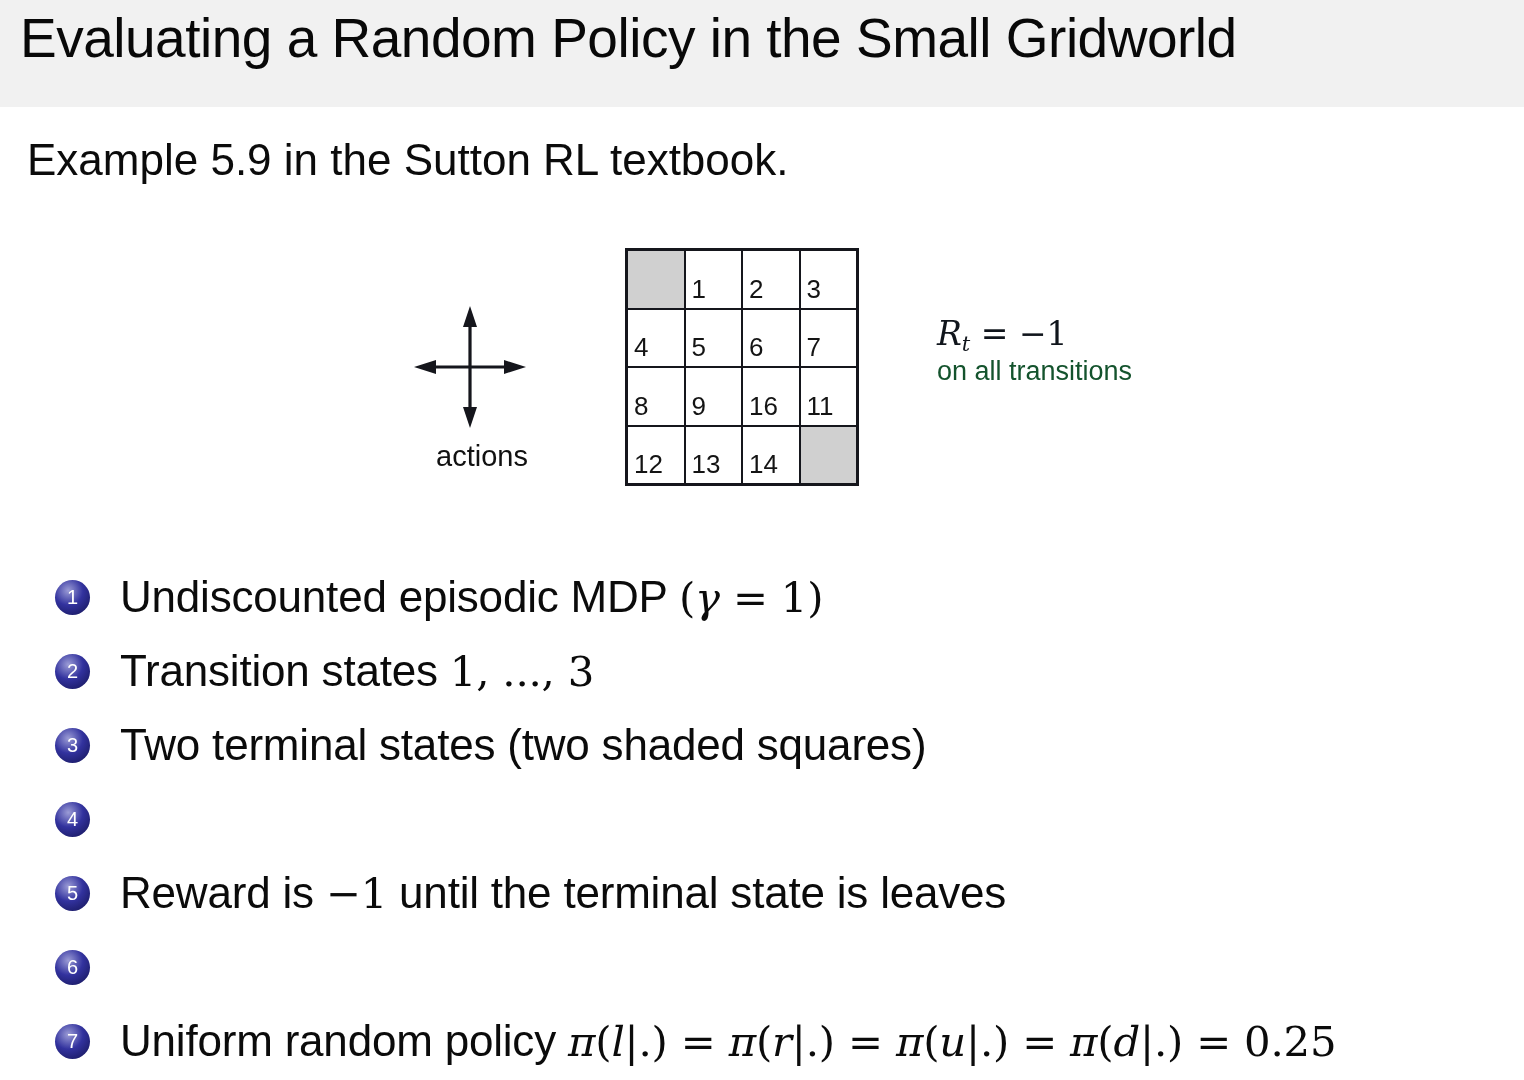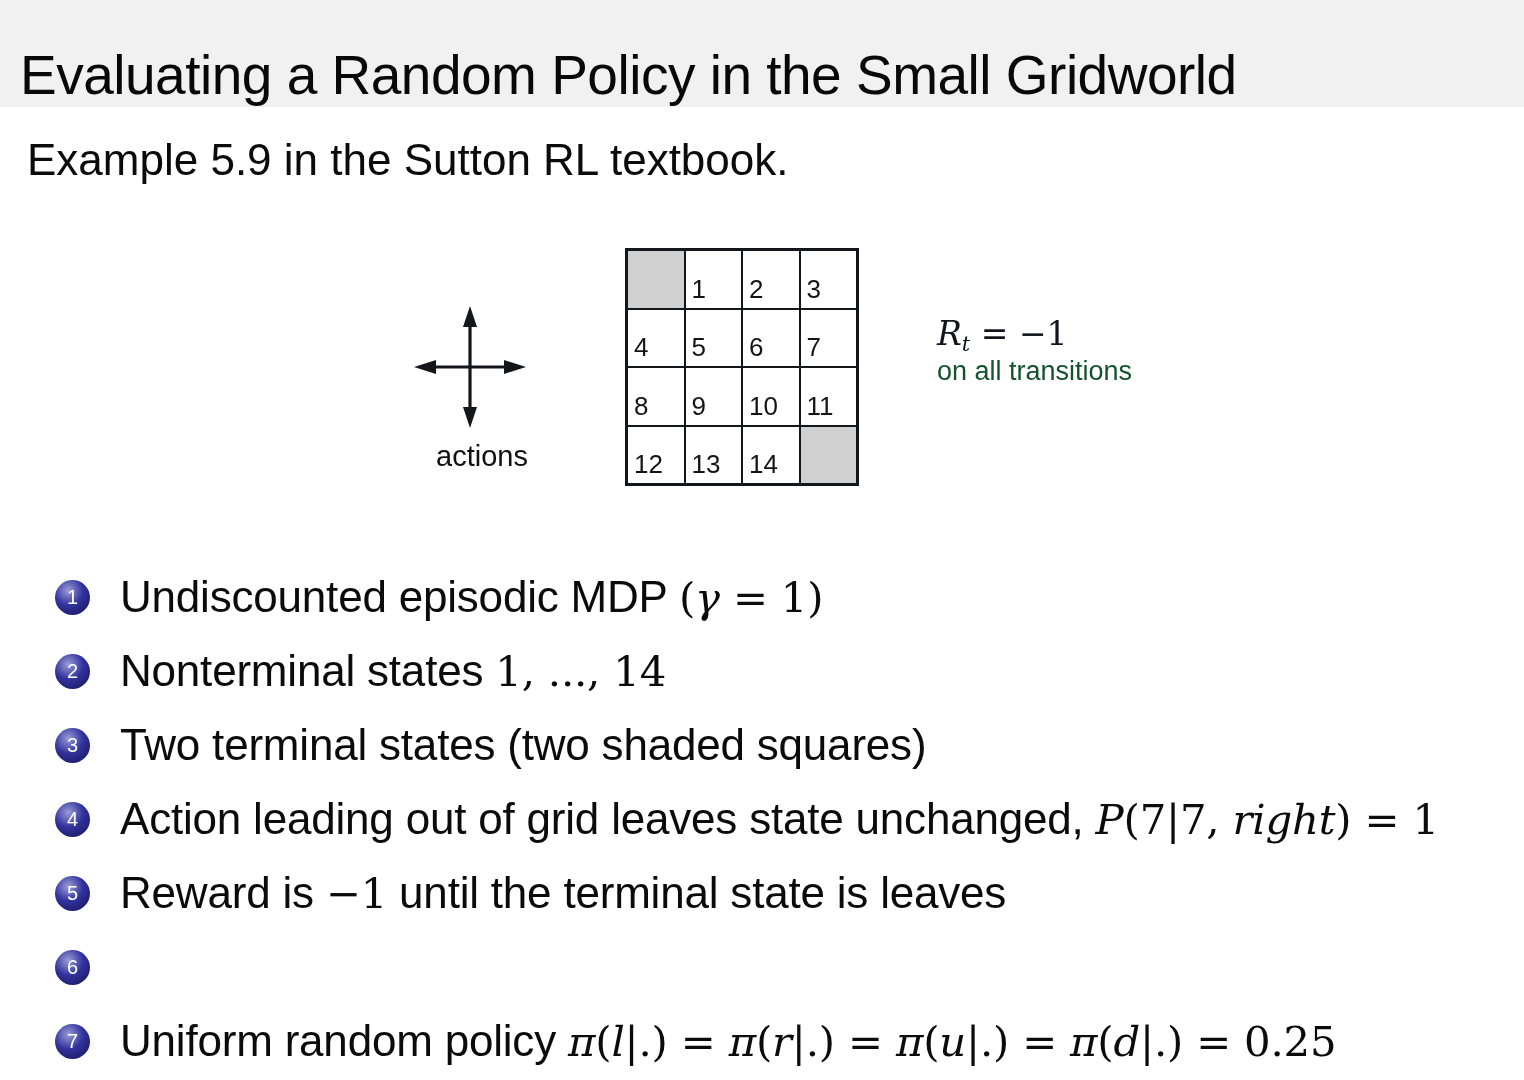--- a/index.html
+++ b/index.html
@@ -15,21 +15,21 @@
   html,body{width:1524px;height:1080px;overflow:hidden;}
   body{
     background:#ffffff;
     font-family:"Liberation Sans",sans-serif;
     color:var(--text);
     position:relative;
   }
   .title-bar{
     position:absolute;left:0;top:0;width:1524px;height:107px;
     background:var(--title-bar-bg);
-    display:flex;align-items:flex-end;
+    display:flex;align-items:flex-start;
   }
   .slide-title{
     font-size:55px;
     padding-left:20px;
     padding-top:6px;
     letter-spacing:-0.5px;
     color:#080808;
     white-space:nowrap;
   }
   .slide-subtitle{
@@ -146,21 +146,21 @@
   <div class="cell">
       <span class="cell-label">7</span>
     </div>
   <div class="cell">
       <span class="cell-label">8</span>
     </div>
   <div class="cell">
       <span class="cell-label">9</span>
     </div>
   <div class="cell">
-      <span class="cell-label">10</span>
+      <span class="cell-label">16</span>
     </div>
   <div class="cell">
       <span class="cell-label">11</span>
     </div>
   <div class="cell">
       <span class="cell-label">12</span>
     </div>
   <div class="cell">
       <span class="cell-label">13</span>
     </div>
@@ -181,33 +181,32 @@
   <div class="item">
     <span class="ball">
         <span>1</span>
       </span>
     <span class="item-text"><span class="seg-sans">Undiscounted episodic MDP </span><span class="seg-mr">(</span><span class="seg-mi">γ</span><span class="seg-mr"> = 1)</span></span>
   </div>
   <div class="item">
     <span class="ball">
         <span>2</span>
       </span>
-    <span class="item-text"><span class="seg-sans">Nonterminal states </span><span class="seg-mr">1, ..., 14</span></span>
+    <span class="item-text"><span class="seg-sans">Transition states </span><span class="seg-mr">1, ..., 3</span></span>
   </div>
   <div class="item">
     <span class="ball">
         <span>3</span>
       </span>
     <span class="item-text"><span class="seg-sans">Two terminal states (two shaded squares)</span></span>
   </div>
   <div class="item">
     <span class="ball">
         <span>4</span>
       </span>
-    <span class="item-text"><span class="seg-sans">Action leading out of grid leaves state unchanged, </span><span class="seg-mi">P</span><span class="seg-mr">(7|7, </span><span class="seg-mi">right</span><span class="seg-mr">) = 1</span></span>
   </div>
   <div class="item">
     <span class="ball">
         <span>5</span>
       </span>
     <span class="item-text"><span class="seg-sans">Reward is </span><span class="seg-mr">−1</span><span class="seg-sans"> until the terminal state is leaves</span></span>
   </div>
   <div class="item">
     <span class="ball">
         <span>6</span>

